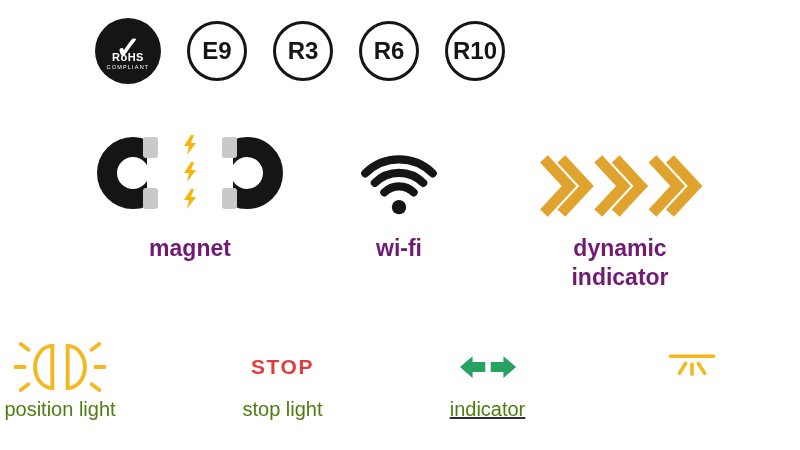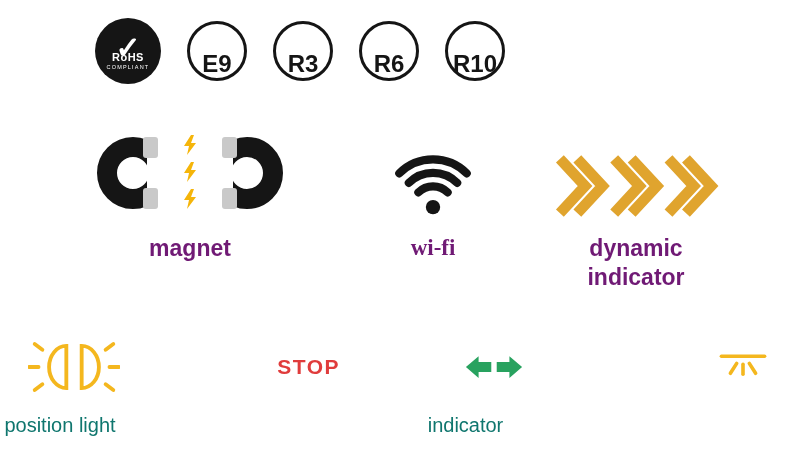--- a/index.html
+++ b/index.html
@@ -15,45 +15,45 @@
   .rohs-badge{
     width:66px;height:66px;border-radius:50%;background:#151515;color:#ffffff;
     display:flex;flex-direction:column;align-items:center;justify-content:center;
     flex:0 0 auto;
   }
   .rohs-check{font-size:30px;line-height:1;font-weight:bold;margin-bottom:-12px;}
   .rohs-title{font-size:11px;font-weight:bold;letter-spacing:.5px;}
   .rohs-sub{font-size:5.5px;letter-spacing:1.2px;margin-top:1px;}
   .code-circle{
     width:54px;height:54px;border:3.5px solid #151515;border-radius:50%;
-    display:flex;align-items:flex-end;justify-content:center;
+    display:flex;align-items:center;justify-content:center;
     font-size:24px;font-weight:bold;color:#151515;flex:0 0 auto;background:#fff;
   }
 
   
   .row-features{position:absolute;top:126px;left:0;width:800px;height:190px;}
   .feature{position:absolute;text-align:center;}
   .feat-magnet{left:55px;width:270px;}
-  .feat-wifi{left:348px;width:170px;font-family:Liberation Serif, serif;}
-  .feat-dynamic{left:531px;width:210px;}
+  .feat-wifi{left:314px;width:170px;}
+  .feat-dynamic{left:515px;width:210px;}
   .feature .icon-box{height:92px;display:flex;align-items:flex-end;justify-content:center;}
   .feature .feat-label{
     margin-top:16px;font-size:23px;font-weight:bold;color:#701a75;line-height:1.25;
   }
   .feat-dynamic .feat-label{max-width:140px;margin-left:auto;margin-right:auto;}
 
   
   .row-functions{position:absolute;top:338px;left:0;width:800px;height:105px;}
   .func{position:absolute;text-align:center;}
   .func-position{left:0;width:120px;}
   .func-stop{left:225px;width:115px;}
-  .func-indicator{left:408px;width:115px;}
+  .func-indicator{left:430px;width:115px;text-decoration:underline;}
   .func-license{left:612px;width:160px;}
-  .func .icon-box{height:58px;display:flex;align-items:center;justify-content:flex-end;}
-  .func .func-label{margin-top:18px;font-size:20px;color:#0f766e;}
+  .func .icon-box{height:58px;display:flex;align-items:center;justify-content:center;}
+  .func .func-label{margin-top:2px;font-size:20px;color:#4d7c0f;}
   .stop-text{color:#e03c3c;font-weight:bold;font-size:21px;letter-spacing:1.5px;}
 </style>
 </head>
 <body>
 
 <div class="page">
 
   <div class="row-badges">
     <div class="rohs-badge">
       <span class="rohs-check">✓</span>
@@ -147,20 +147,21 @@
           </g>
         </svg>
       </div>
       <div class="func-label">position light</div>
     </div>
 
     <div class="func func-stop">
       <div class="icon-box">
         <span class="stop-text">STOP</span>
       </div>
+      <div class="func-label">stop light</div>
     </div>
 
     <div class="func func-indicator">
       <div class="icon-box">
         <svg viewBox="0 0 64 32" width="58" height="30" aria-hidden="true">
           <polygon points="1,16 15,4 15,10.5 29,10.5 29,21.5 15,21.5 15,28" fill="#28A25F"></polygon>
           <polygon points="63,16 49,4 49,10.5 35,10.5 35,21.5 49,21.5 49,28" fill="#28A25F"></polygon>
         </svg>
       </div>
       <div class="func-label">indicator</div>

